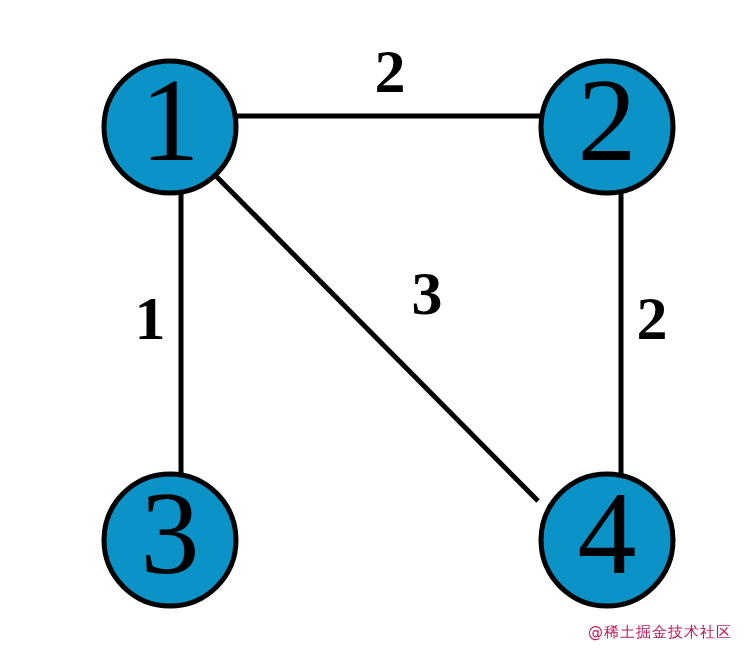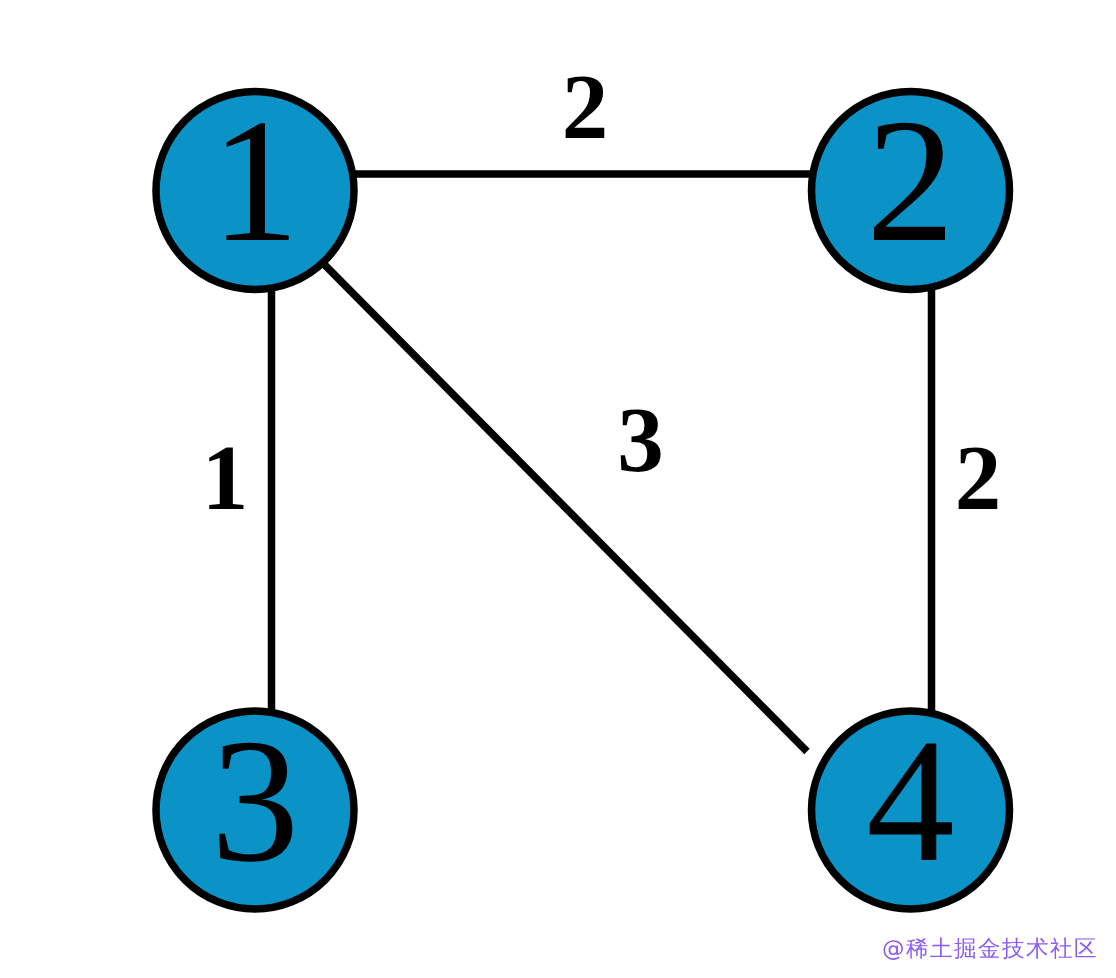--- a/index.html
+++ b/index.html
@@ -99,15 +99,15 @@
 
     <g>
       <text class="edge-weight" x="390" y="78" fill="#000000">2</text>
       <text class="edge-weight" x="150" y="325" fill="#000000">1</text>
       <text class="edge-weight" x="652" y="325" fill="#000000">2</text>
       <text class="edge-weight" x="427" y="300" fill="#000000">3</text>
     </g>
 
   </svg>
 
-  <div class="watermark-text" style="color: #8b5cf6;">@稀土掘金技术社区</div>
+  <div class="watermark-text" style="color: #be185d;">@稀土掘金技术社区</div>
 
 </div>
 
 </body></html>

